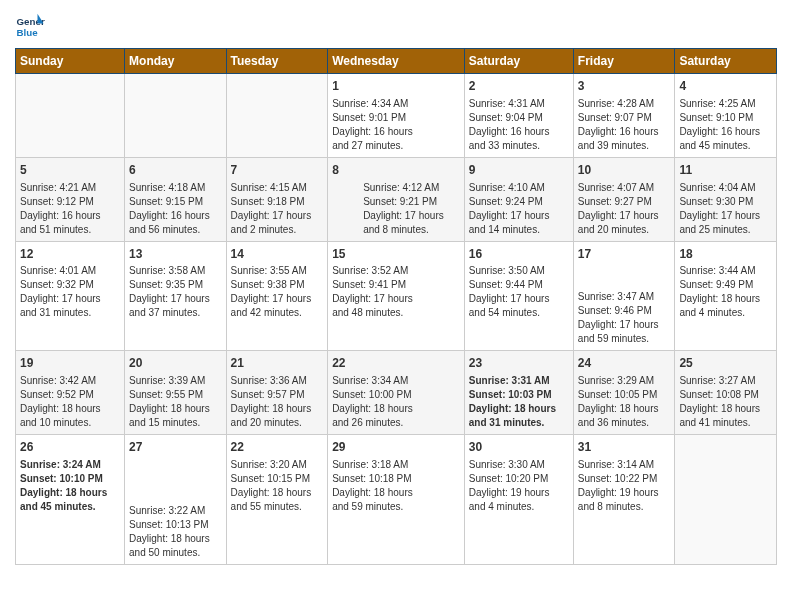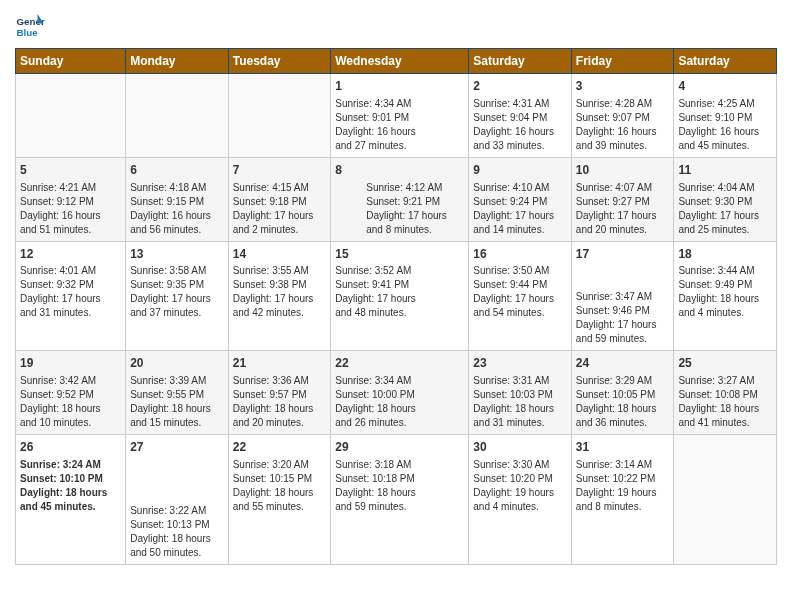--- a/index.html
+++ b/index.html
@@ -270,21 +270,21 @@
         </td>
         <td>
           <span class="day-num">22</span>
           <div class="day-info" style="white-space: pre-line;">Sunrise: 3:34 AM
 Sunset: 10:00 PM
 Daylight: 18 hours
 and 26 minutes.</div>
         </td>
         <td>
           <span class="day-num">23</span>
-          <div class="day-info" style="white-space: pre-line;">Sunrise: 3:31 AM
+          <div class="day-info" style="white-space: pre-line; font-weight: bold;">Sunrise: 3:31 AM
 Sunset: 10:03 PM
 Daylight: 18 hours
 and 31 minutes.</div>
         </td>
         <td>
           <span class="day-num">24</span>
           <div class="day-info" style="white-space: pre-line;">Sunrise: 3:29 AM
 Sunset: 10:05 PM
 Daylight: 18 hours
 and 36 minutes.</div>

